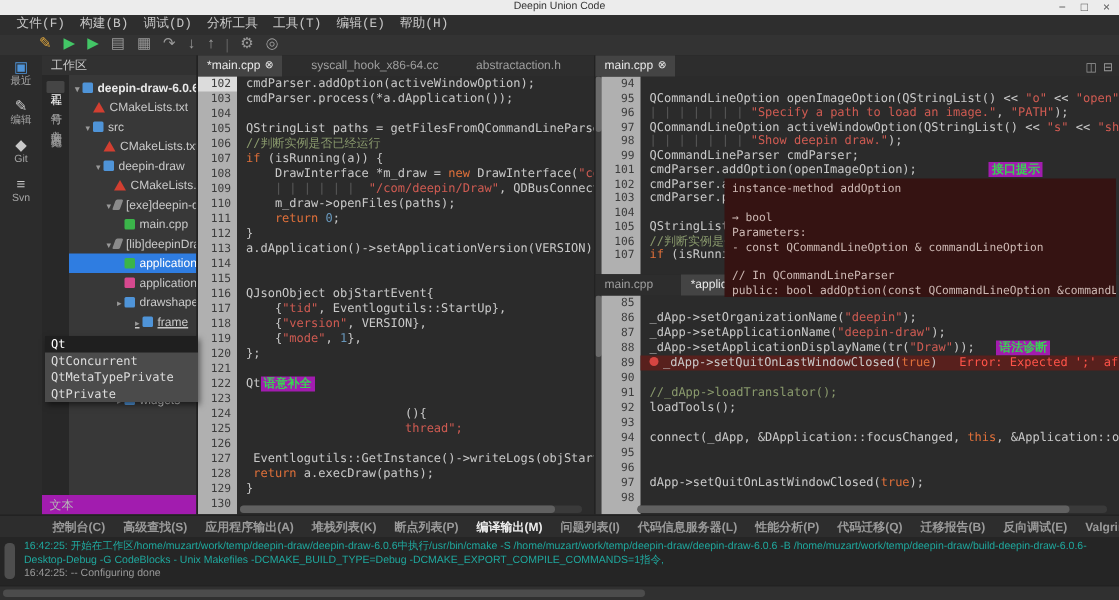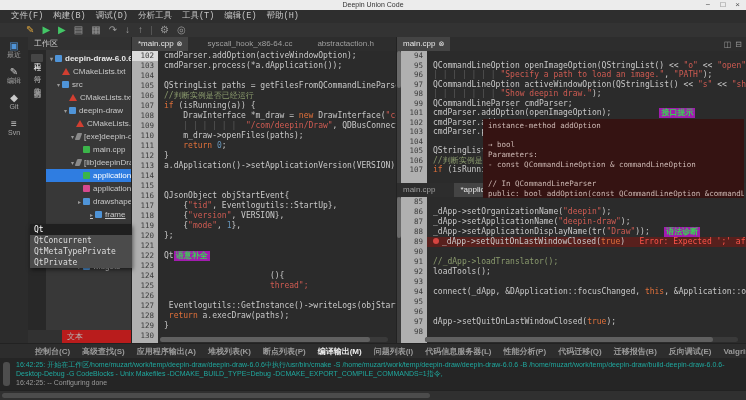--- a/index.html
+++ b/index.html
@@ -39,21 +39,21 @@
   .trow.selected{background:#2f7de1;color:#fff;}
   .trow.bold{font-weight:bold;color:#e8e8e8;}
   .exp{width:7px;font-size:6px;color:#999;flex:none;text-align:center;}
   .ti{width:7px;height:7px;margin-right:3px;flex:none;border-radius:1px;}
   .ti-folder{background:#4f94d8;}
   .ti-cmake{width:0;height:0;border-left:4px solid transparent;border-right:4px solid transparent;
             border-bottom:7px solid #d23f31;background:none;border-radius:0;}
   .ti-cpp{background:#3bb54a;}
   .ti-h{background:#d6498f;}
   .ti-mod{background:#8a8a8a;transform:skewX(-20deg);width:5px;}
-  .ws-footer{height:13px;font-size:8px;color:#b5b5b5;line-height:13px;padding-left:5px;flex:none;background:#b91c1c;margin-left:34px;}
+  .ws-footer{height:13px;font-size:8px;color:#b5b5b5;line-height:13px;padding-left:5px;flex:none;background:#a21caf;}
   
   .pane{position:absolute;background:#2b2b2b;border-left:1px solid #222;box-sizing:border-box;}
   #edLeft{left:131px;top:37px;width:265px;bottom:57px;}
   #edRT{left:396px;top:37px;width:350px;height:146px;}
   #edRB{left:396px;top:183px;width:350px;bottom:57px;}
   .tabbar{height:14px;background:#2d2d2d;display:flex;align-items:center;font-size:8px;color:#9f9f9f;gap:13px;}
   .tab{padding:0 6px;height:14px;line-height:14px;white-space:nowrap;display:flex;align-items:center;}
   .tab.active{background:#444;color:#e8e8e8;}
   .tab .close{margin-left:3px;font-size:7px;}
   .tb-right{margin-left:auto;display:flex;gap:4px;padding-right:4px;color:#9a9a9a;font-size:8px;}

